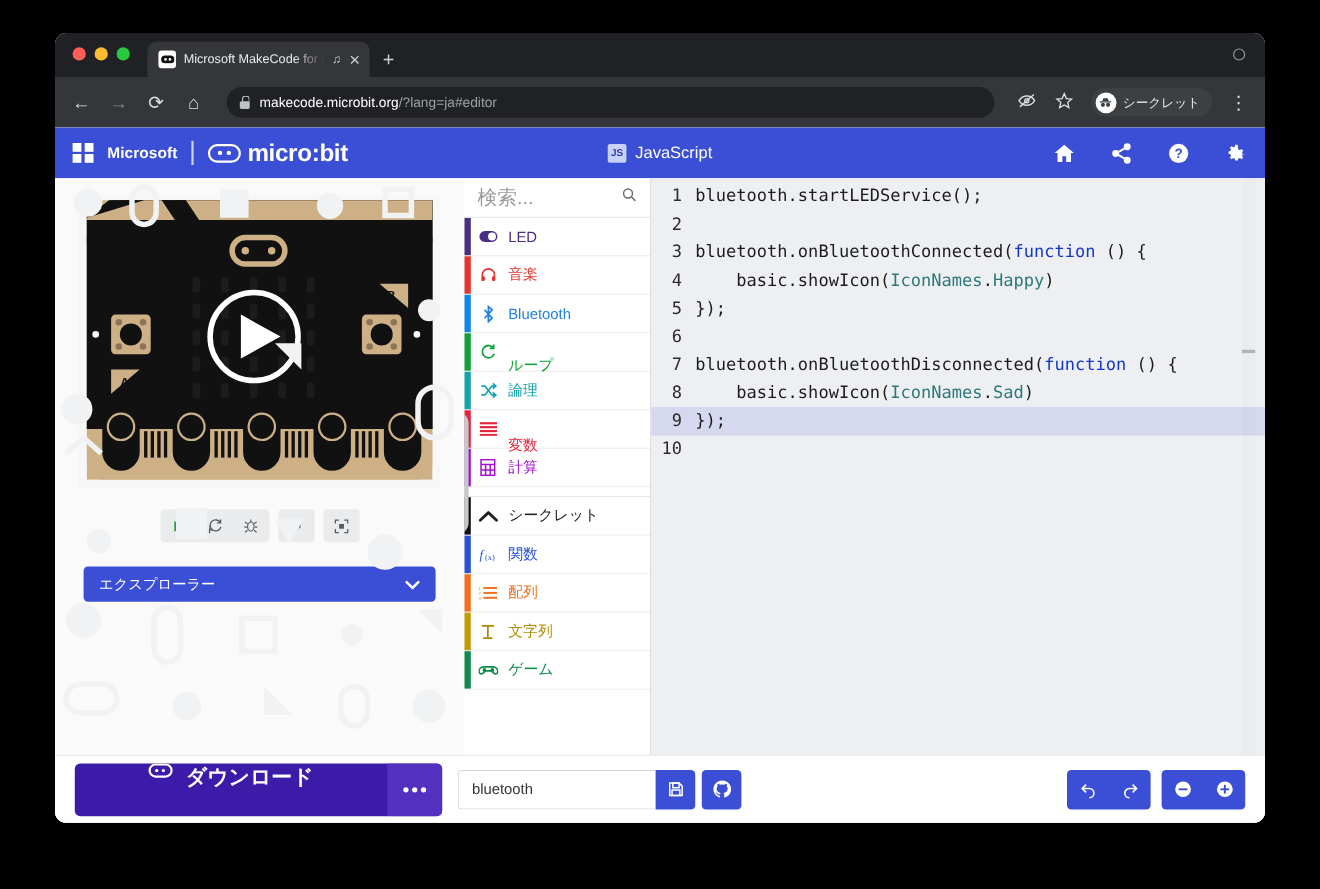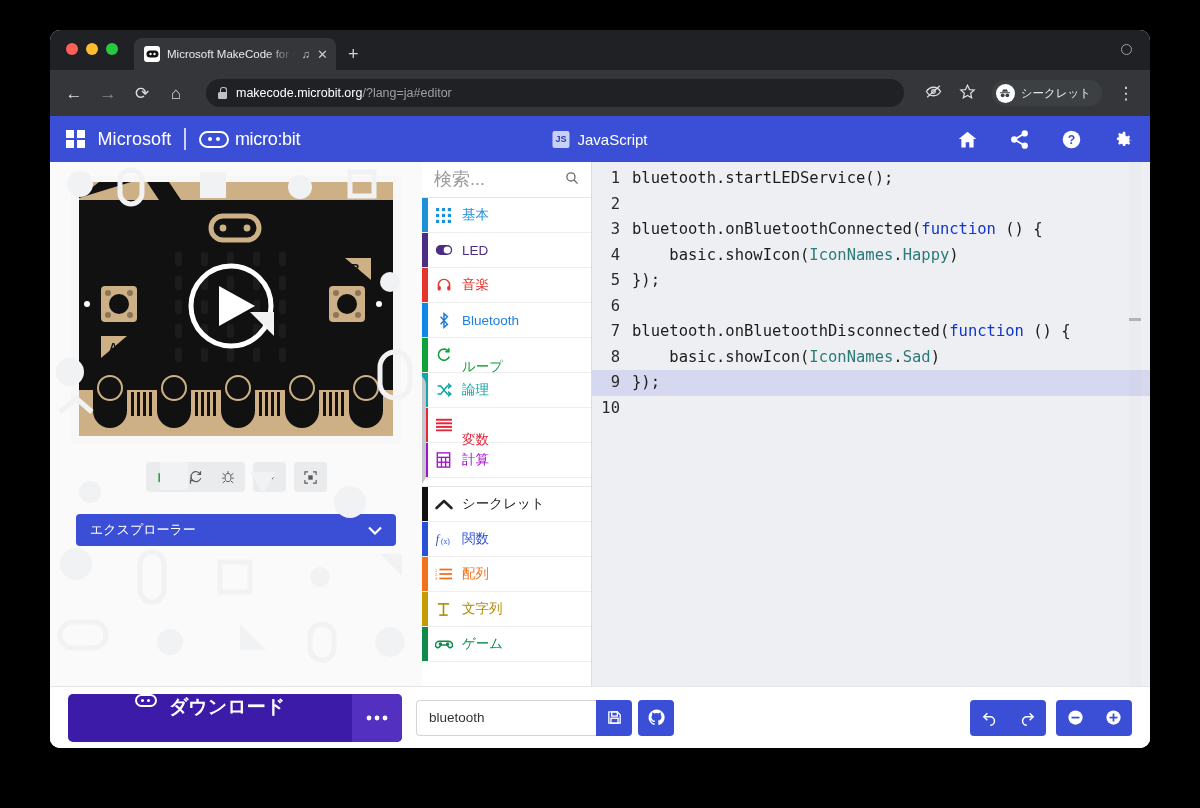--- a/index.html
+++ b/index.html
@@ -78,29 +78,29 @@
 
   
   .app { flex: 1; display: flex; flex-direction: column; background: #ecf0f3; min-height: 0; }
   .mc-header {
     height: 46px; background: #3b4ed6; display: flex; align-items: center;
     padding: 0 16px; flex: 0 0 46px; position: relative; color: #fff;
   }
   .brand { display: flex; align-items: center; gap: 13px; }
   .ms-logo { display: grid; grid-template-columns: 8px 8px; grid-template-rows: 8px 8px; gap: 2.5px; }
   .ms-logo i { background: #fff; display: block; }
-  .ms-word { font-size: 18px; font-weight: 400; letter-spacing: .1px; }
+  .ms-word { font-size: 14px; font-weight: 700; letter-spacing: .1px; }
   .vbar { width: 1.5px; height: 22px; background: rgba(255,255,255,.75); }
   .mb-logo { display: flex; align-items: center; gap: 6px; }
   .mb-face {
     width: 30px; height: 17px; border-radius: 9px; border: 2.6px solid #fff;
     display: flex; align-items: center; justify-content: center; gap: 4px;
   }
   .mb-face i { width: 4px; height: 4px; border-radius: 50%; background: #fff; }
-  .mb-word { font-size: 18px; font-weight: 400; letter-spacing: -.3px; }
+  .mb-word { font-size: 22px; font-weight: 700; letter-spacing: -.3px; }
   .lang-center {
     position: absolute; left: 50%; transform: translateX(-50%);
     display: flex; align-items: center; gap: 8px;
   }
   .js-badge {
     width: 17px; height: 17px; background: #c9d0f5; color: #2b3ab0; border-radius: 2px;
     font-size: 9px; font-weight: 700; display: flex; align-items: center; justify-content: center;
   }
   .lang-name { font-size: 15px; }
   .hdr-right { margin-left: auto; display: flex; align-items: center; gap: 30px; }
@@ -541,37 +541,20 @@
             <input placeholder="検索..." style="">
             <span>
               <svg width="14" height="14" viewBox="0 0 20 20" fill="none" stroke="#6b6b6b" stroke-width="1.9">
                   <circle cx="8.5" cy="8.5" r="5.8"></circle>
                   <line x1="12.8" y1="12.8" x2="18" y2="18"></line>
                 </svg>
             </span>
           </div>
           <div class="cat-list" id="cat-list">
               <div class="cat">
-                <span class="stripe" style="background: rgb(30, 144, 216);"></span>
-                <span class="cico">
-                  <svg width="15" height="15" viewBox="0 0 16 16" fill="#1e90d8">
-                    <rect x="0" y="0" width="3.4" height="3.4"></rect>
-                    <rect x="6.3" y="0" width="3.4" height="3.4"></rect>
-                    <rect x="12.6" y="0" width="3.4" height="3.4"></rect>
-                    <rect x="0" y="6.3" width="3.4" height="3.4"></rect>
-                    <rect x="6.3" y="6.3" width="3.4" height="3.4"></rect>
-                    <rect x="12.6" y="6.3" width="3.4" height="3.4"></rect>
-                    <rect x="0" y="12.6" width="3.4" height="3.4"></rect>
-                    <rect x="6.3" y="12.6" width="3.4" height="3.4"></rect>
-                    <rect x="12.6" y="12.6" width="3.4" height="3.4"></rect>
-                  </svg>
-                </span>
-                <span style="color: rgb(30, 144, 216);">基本</span>
-              </div>
-              <div class="cat">
                 <span class="stripe" style="background: rgb(75, 46, 131);"></span>
                 <span class="cico">
                   <svg width="18" height="12" viewBox="0 0 22 14">
                     <rect x="1" y="1" width="20" height="12" rx="6" fill="#4b2e83"></rect>
                     <circle cx="15" cy="7" r="4.4" fill="#fff"></circle>
                   </svg>
                 </span>
                 <span style="color: rgb(75, 46, 131);">LED</span>
               </div>
               <div class="cat">

